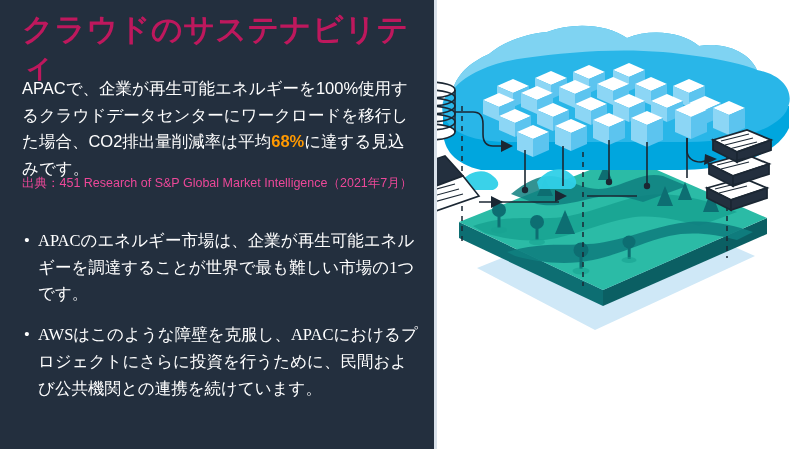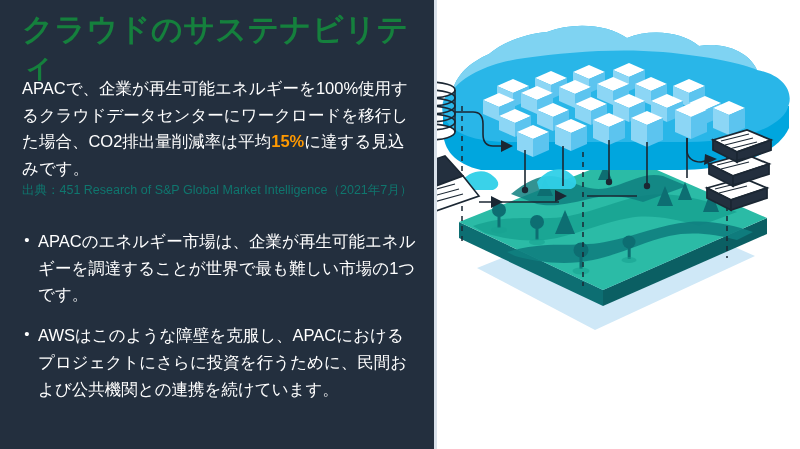--- a/index.html
+++ b/index.html
@@ -11,48 +11,48 @@
     position:absolute;left:0;top:0;width:434px;height:449px;
     background:#232f3e;
   }
   .panel-edge{
     position:absolute;left:434px;top:0;width:3px;height:449px;
     background:#d9e1ea;
   }
 
   .title{
     position:absolute;left:22px;top:11px;width:400px;
-    color:#15803d;font-size:31px;font-weight:bold;letter-spacing:.5px;
+    color:#be185d;font-size:31px;font-weight:bold;letter-spacing:.5px;
     line-height:1.2;
   }
 
   .lead{
     position:absolute;left:22px;top:75px;width:392px;
     color:#ffffff;font-size:16.5px;line-height:1.62;
     text-align:left;
   }
   .lead .hl{color:#ff9900;font-weight:bold;}
 
   .source{
-    position:absolute;left:22px;top:181px;width:392px;
-    color:#0f766e;font-size:12.5px;line-height:1.55;
+    position:absolute;left:22px;top:174px;width:392px;
+    color:#ec4899;font-size:12.5px;line-height:1.55;
   }
 
   .bullets{
     position:absolute;left:16px;top:228px;width:404px;
   }
   .bullet{
     display:flex;align-items:flex-start;
     color:#ffffff;font-size:16.5px;line-height:1.62;
     margin-bottom:14px;
   }
   .bullet .dot{
     flex:0 0 22px;text-align:center;font-size:15px;line-height:1.62;
   }
-  .bullet .btxt{flex:1 1 auto;}
+  .bullet .btxt{flex:1 1 auto;font-family:Liberation Serif, serif;}
 
   .copyright{
     position:absolute;left:22px;top:414px;
     color:#7d8894;font-size:8.5px;letter-spacing:.2px;
   }
 
   
   .art{position:absolute;left:437px;top:0;width:363px;height:400px;}
   .art svg{display:block;}
 
@@ -64,21 +64,21 @@
 <body>
 
 <div class="slide">
 
   <div class="left-panel"></div>
   <div class="panel-edge"></div>
 
   <div class="title">クラウドのサステナビリティ</div>
 
   <div class="lead">
-    <span>APACで、企業が再生可能エネルギーを100%使用するクラウドデータセンターにワークロードを移行した場合、CO2排出量削減率は平均</span><span class="hl">15%</span><span>に達する見込みです。</span>
+    <span>APACで、企業が再生可能エネルギーを100%使用するクラウドデータセンターにワークロードを移行した場合、CO2排出量削減率は平均</span><span class="hl">68%</span><span>に達する見込みです。</span>
   </div>
 
   <div class="source">出典：451 Research of S&amp;P Global Market Intelligence（2021年7月）</div>
 
   <div class="bullets">
     <div class="bullet">
       <span class="dot">•</span>
       <span class="btxt">APACのエネルギー市場は、企業が再生可能エネルギーを調達することが世界で最も難しい市場の1つです。</span>
     </div>
     <div class="bullet">

